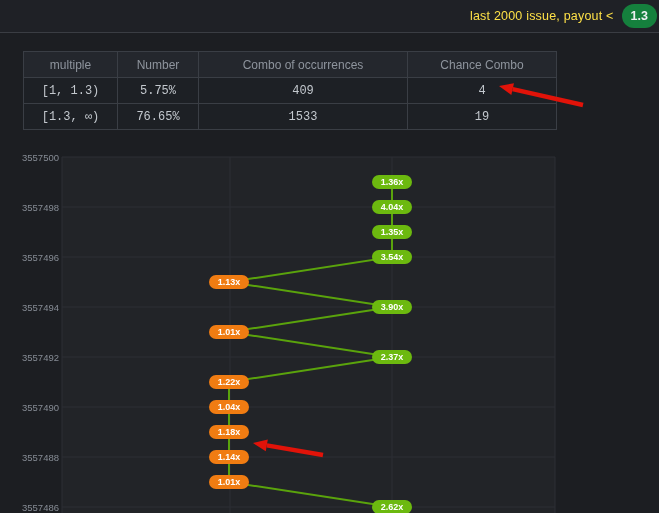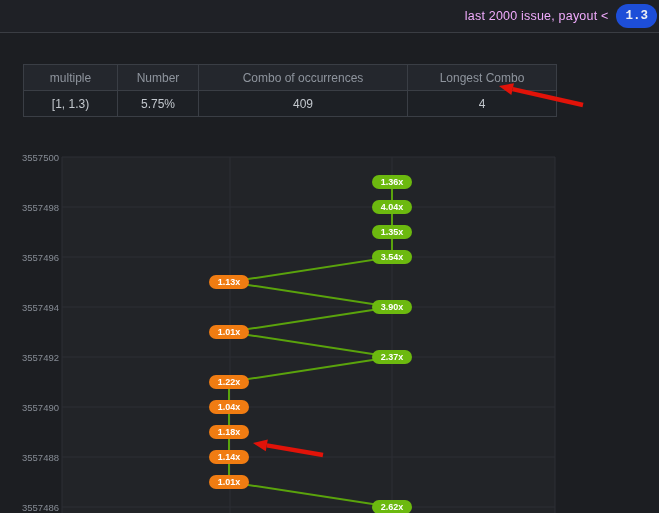--- a/index.html
+++ b/index.html
@@ -8,36 +8,36 @@
     background:#1c1e22;
     font-family:"Liberation Sans",sans-serif;
     -webkit-font-smoothing:antialiased;
   }
   .topbar{
     position:absolute;top:0;left:0;width:659px;height:33px;
     background:#1f2126;border-bottom:1px solid #3a3d43;
     display:flex;align-items:center;justify-content:flex-end;
     gap:8px;box-sizing:border-box;padding-right:2px;
   }
-  .topbar-label{color:#f0abfc;font-size:12.5px;letter-spacing:.2px;}
+  .topbar-label{color:#fde047;font-size:12.5px;letter-spacing:.2px;}
   .badge{
-    min-width:24px;height:24px;background:#1d4ed8;border-radius:12px;
+    min-width:24px;height:24px;background:#15803d;border-radius:12px;
     color:#eef0f3;font-weight:bold;font-size:12.5px;
     display:flex;align-items:center;justify-content:center;
-    padding:0 9px;box-sizing:border-box;cursor:pointer;font-family:Liberation Mono, monospace;
+    padding:0 9px;box-sizing:border-box;cursor:pointer;
   }
   table.stats{
-    position:absolute;left:23px;top:64px;width:533px;
+    position:absolute;left:23px;top:51px;width:533px;
     border-collapse:collapse;table-layout:fixed;font-size:12px;
   }
   table.stats th,table.stats td{
     border:1px solid #3a3e45;text-align:center;padding:0;height:25px;
   }
   table.stats th{background:#24272d;color:#8e949d;font-weight:400;}
-  table.stats td{background:#1d2025;color:#c3c8ce;}
+  table.stats td{background:#1d2025;color:#c3c8ce;font-family:Liberation Mono, monospace;}
   svg#chart-svg{
     position:absolute;left:0;top:0;pointer-events:none;
   }
   svg text{font-family:"Liberation Sans",sans-serif;}
 </style>
 </head>
 <body>
 
 <div class="topbar">
   <span class="topbar-label">last 2000 issue, payout &lt;</span>
@@ -49,29 +49,35 @@
     <col style="width:94px">
       <col style="width:81px">
       <col style="width:209px">
       <col style="width:149px">
   </colgroup>
   <thead>
     <tr>
       <th>multiple</th>
       <th>Number</th>
       <th>Combo of occurrences</th>
-      <th>Longest Combo</th>
+      <th>Chance Combo</th>
     </tr>
   </thead>
   <tbody>
     <tr>
       <td>[1, 1.3)</td>
       <td>5.75%</td>
       <td>409</td>
       <td>4</td>
+    </tr>
+    <tr>
+      <td>[1.3, ∞)</td>
+      <td>76.65%</td>
+      <td>1533</td>
+      <td>19</td>
     </tr>
   </tbody>
 </table>
 
 <svg id="chart-svg" width="659" height="513" viewBox="0 0 659 513">
     <rect x="62" y="157" width="493" height="356" fill="#222428"></rect>
     <line x1="62" y1="157" x2="555" y2="157" stroke="#2c2f34" stroke-width="1"></line>
     <text x="59" y="160.5" text-anchor="end" fill="#868c95" font-size="9.5">3557500</text>
     <line x1="62" y1="207" x2="555" y2="207" stroke="#2c2f34" stroke-width="1"></line>
     <text x="59" y="210.5" text-anchor="end" fill="#868c95" font-size="9.5">3557498</text>

